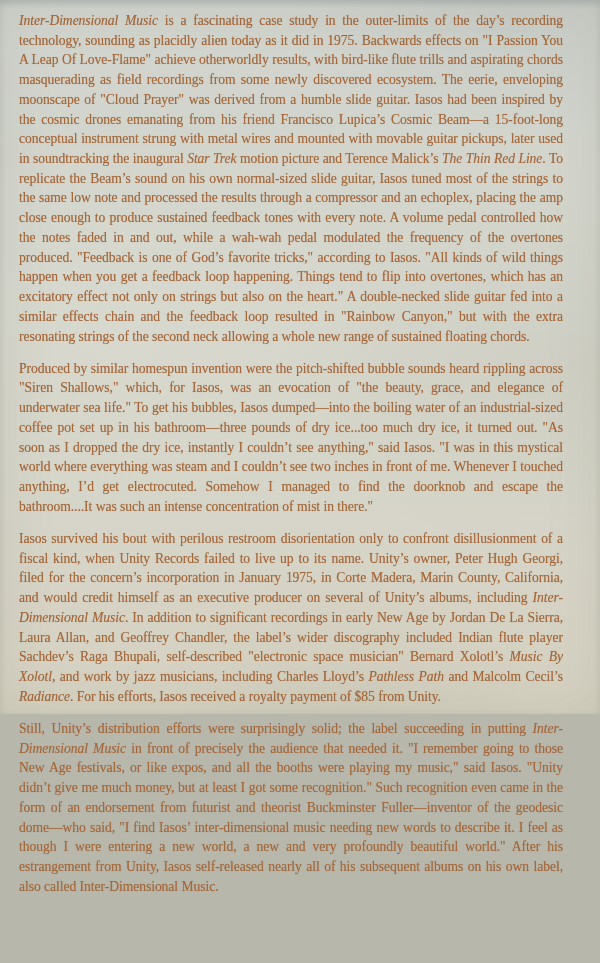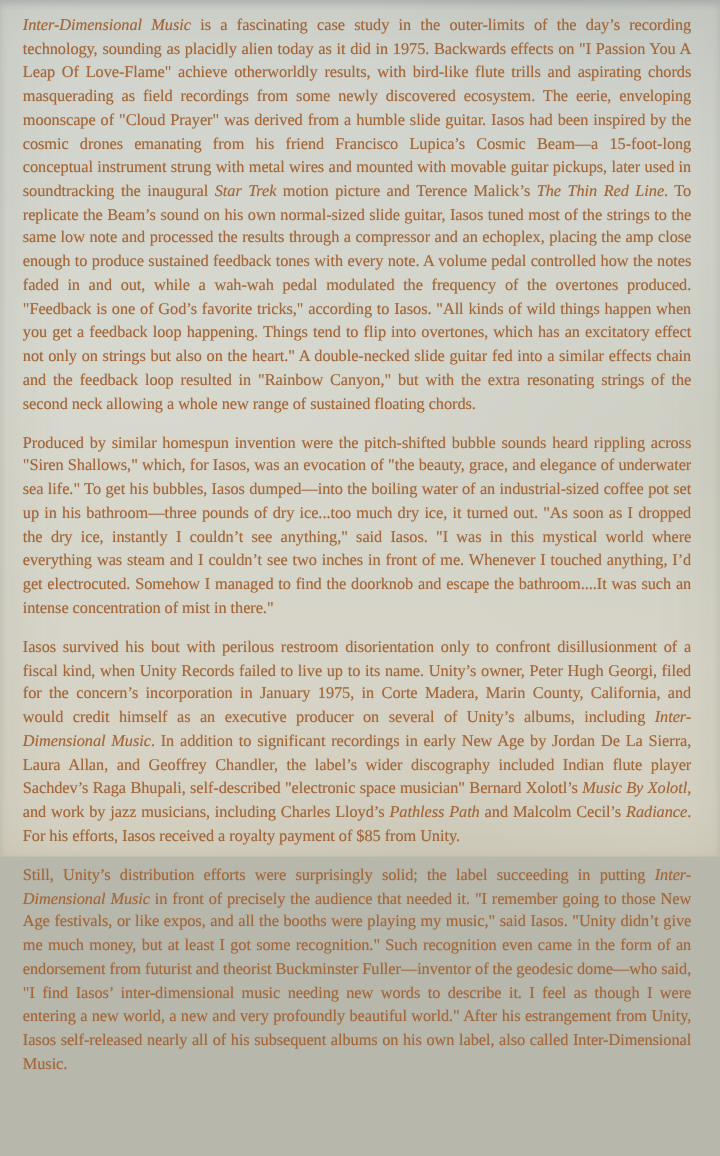--- a/index.html
+++ b/index.html
@@ -10,21 +10,21 @@
   body {
     width: 600px;
     height: 963px;
     overflow: hidden;
   }
   .page {
     position: relative;
     width: 600px;
     height: 714px;
     box-sizing: border-box;
-    padding: 11px 24px 6px 19px;
+    padding: 11px 37px 6px 19px;
     background:
       radial-gradient(ellipse 320px 180px at 85% 2%, rgba(135,148,150,0.12), transparent 70%),
       radial-gradient(ellipse 420px 300px at 20% 45%, rgba(255,255,246,0.07), transparent 70%),
       radial-gradient(ellipse 380px 260px at 92% 52%, rgba(128,128,112,0.07), transparent 70%),
       radial-gradient(ellipse 300px 200px at 60% 98%, rgba(130,125,105,0.06), transparent 70%),
       linear-gradient(180deg, #c4c9c6 0px, #d1d4cd 9px, #d4d6cd 30%, #d6d5c9 70%, #d6d2c2 100%);
   }
   .page::after {
     content: "";
     position: absolute;

